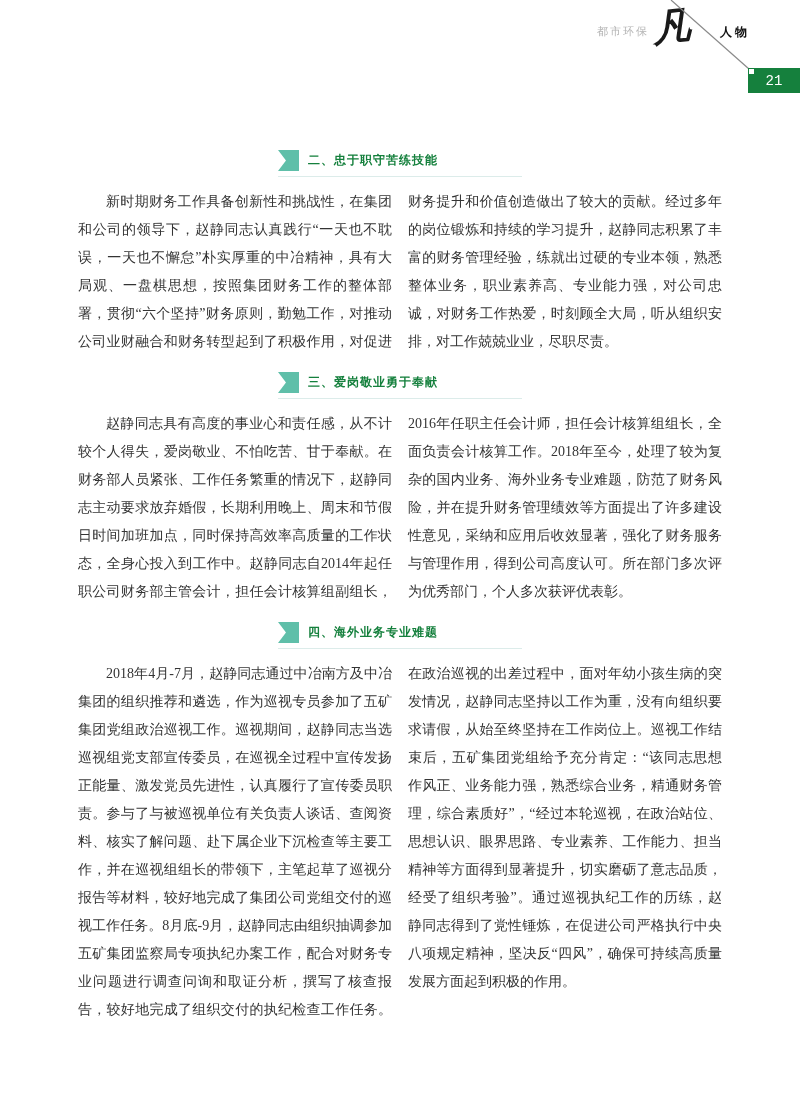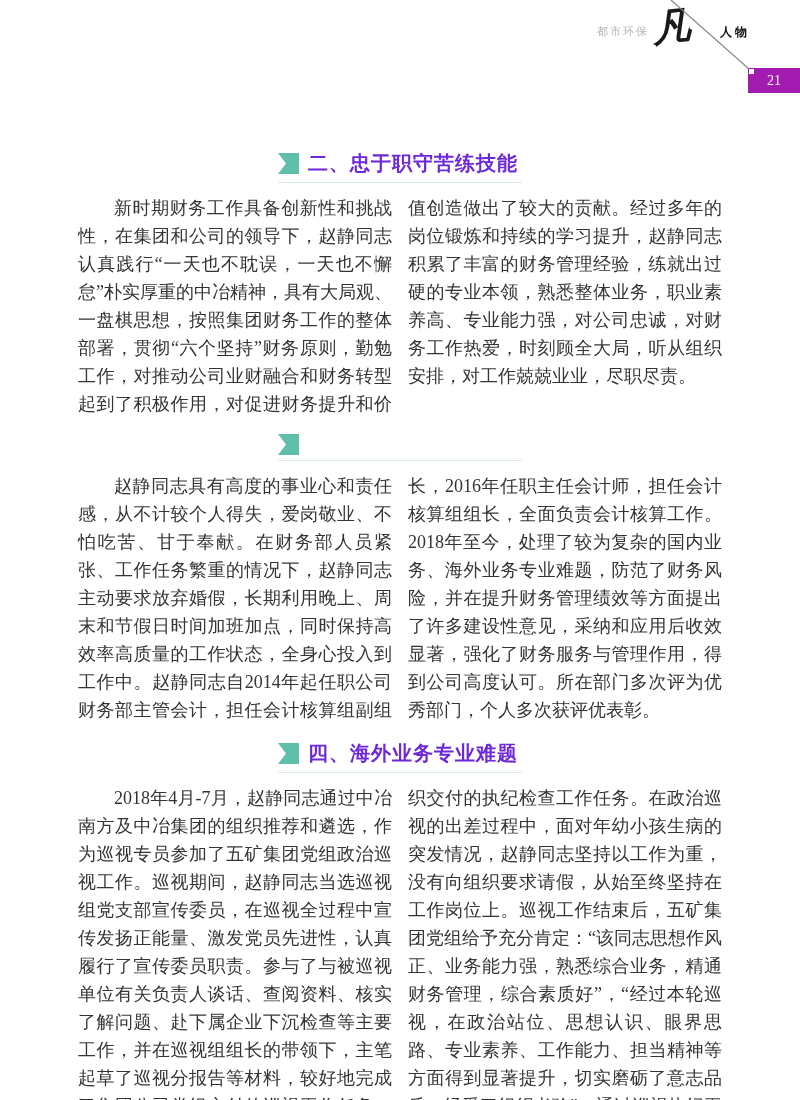--- a/index.html
+++ b/index.html
@@ -30,23 +30,23 @@
   .header-line { position: absolute; left: 600px; top: 0; }
   .section-label {
     position: absolute; left: 720px; top: 24px;
     font-family: "Liberation Sans", sans-serif;
     font-size: 12px; font-weight: bold; color: #111;
     letter-spacing: 3px;
   }
   .page-tab {
     position: absolute; left: 748px; top: 68px;
     width: 52px; height: 25px;
-    background: #a21caf;
+    background: #15803d;
     color: #ffffff;
-    font-family: Liberation Serif, serif;
+    font-family: Liberation Mono, monospace;
     font-size: 14px;
     display: flex; align-items: center; justify-content: center;
   }
   .page-tab .notch {
     position: absolute; left: 1px; top: 1px;
     width: 5px; height: 5px; background: #ffffff;
   }
 
   
   .main { position: absolute; top: 150px; left: 78px; width: 644px; }
@@ -59,28 +59,28 @@
     padding-bottom: 5px;
   }
   .marker {
     width: 21px; height: 21px; flex: 0 0 21px;
     background: #5fbfa9;
     clip-path: polygon(0 0, 100% 0, 100% 100%, 0 100%, 38% 50%);
     margin-right: 9px;
   }
   .heading-text {
     font-family: "Liberation Sans", sans-serif;
-    font-size: 20px; font-weight: bold; color: #6d28d9;
+    font-size: 12px; font-weight: bold; color: #15803d;
     letter-spacing: 1px;
   }
   .section-body {
     margin-top: 11px;
     column-count: 2; column-gap: 16px;
     text-align: justify;
-    font-size: 18px; line-height: 28px;
+    font-size: 14px; line-height: 28px;
   }
   .section-body p { margin: 0; text-indent: 2em; }
 </style>
 </head>
 <body>
 
 <div class="header">
   <span class="mag-name">都市环保</span>
   <span class="callig">凡</span>
   <svg class="header-line" width="200" height="95">
@@ -101,20 +101,21 @@
       <span class="heading-text">二、忠于职守苦练技能</span>
     </div>
     <div class="section-body">
       <p>新时期财务工作具备创新性和挑战性，在集团和公司的领导下，赵静同志认真践行“一天也不耽误，一天也不懈怠”朴实厚重的中冶精神，具有大局观、一盘棋思想，按照集团财务工作的整体部署，贯彻“六个坚持”财务原则，勤勉工作，对推动公司业财融合和财务转型起到了积极作用，对促进财务提升和价值创造做出了较大的贡献。经过多年的岗位锻炼和持续的学习提升，赵静同志积累了丰富的财务管理经验，练就出过硬的专业本领，熟悉整体业务，职业素养高、专业能力强，对公司忠诚，对财务工作热爱，时刻顾全大局，听从组织安排，对工作兢兢业业，尽职尽责。</p>
     </div>
   </div>
 
   <div class="section">
     <div class="section-heading">
       <span class="marker"></span>
+      <span class="heading-text">三、爱岗敬业勇于奉献</span>
     </div>
     <div class="section-body">
       <p>赵静同志具有高度的事业心和责任感，从不计较个人得失，爱岗敬业、不怕吃苦、甘于奉献。在财务部人员紧张、工作任务繁重的情况下，赵静同志主动要求放弃婚假，长期利用晚上、周末和节假日时间加班加点，同时保持高效率高质量的工作状态，全身心投入到工作中。赵静同志自2014年起任职公司财务部主管会计，担任会计核算组副组长，2016年任职主任会计师，担任会计核算组组长，全面负责会计核算工作。2018年至今，处理了较为复杂的国内业务、海外业务专业难题，防范了财务风险，并在提升财务管理绩效等方面提出了许多建设性意见，采纳和应用后收效显著，强化了财务服务与管理作用，得到公司高度认可。所在部门多次评为优秀部门，个人多次获评优表彰。</p>
     </div>
   </div>
 
   <div class="section">
     <div class="section-heading">
       <span class="marker"></span>
       <span class="heading-text">四、海外业务专业难题</span>

